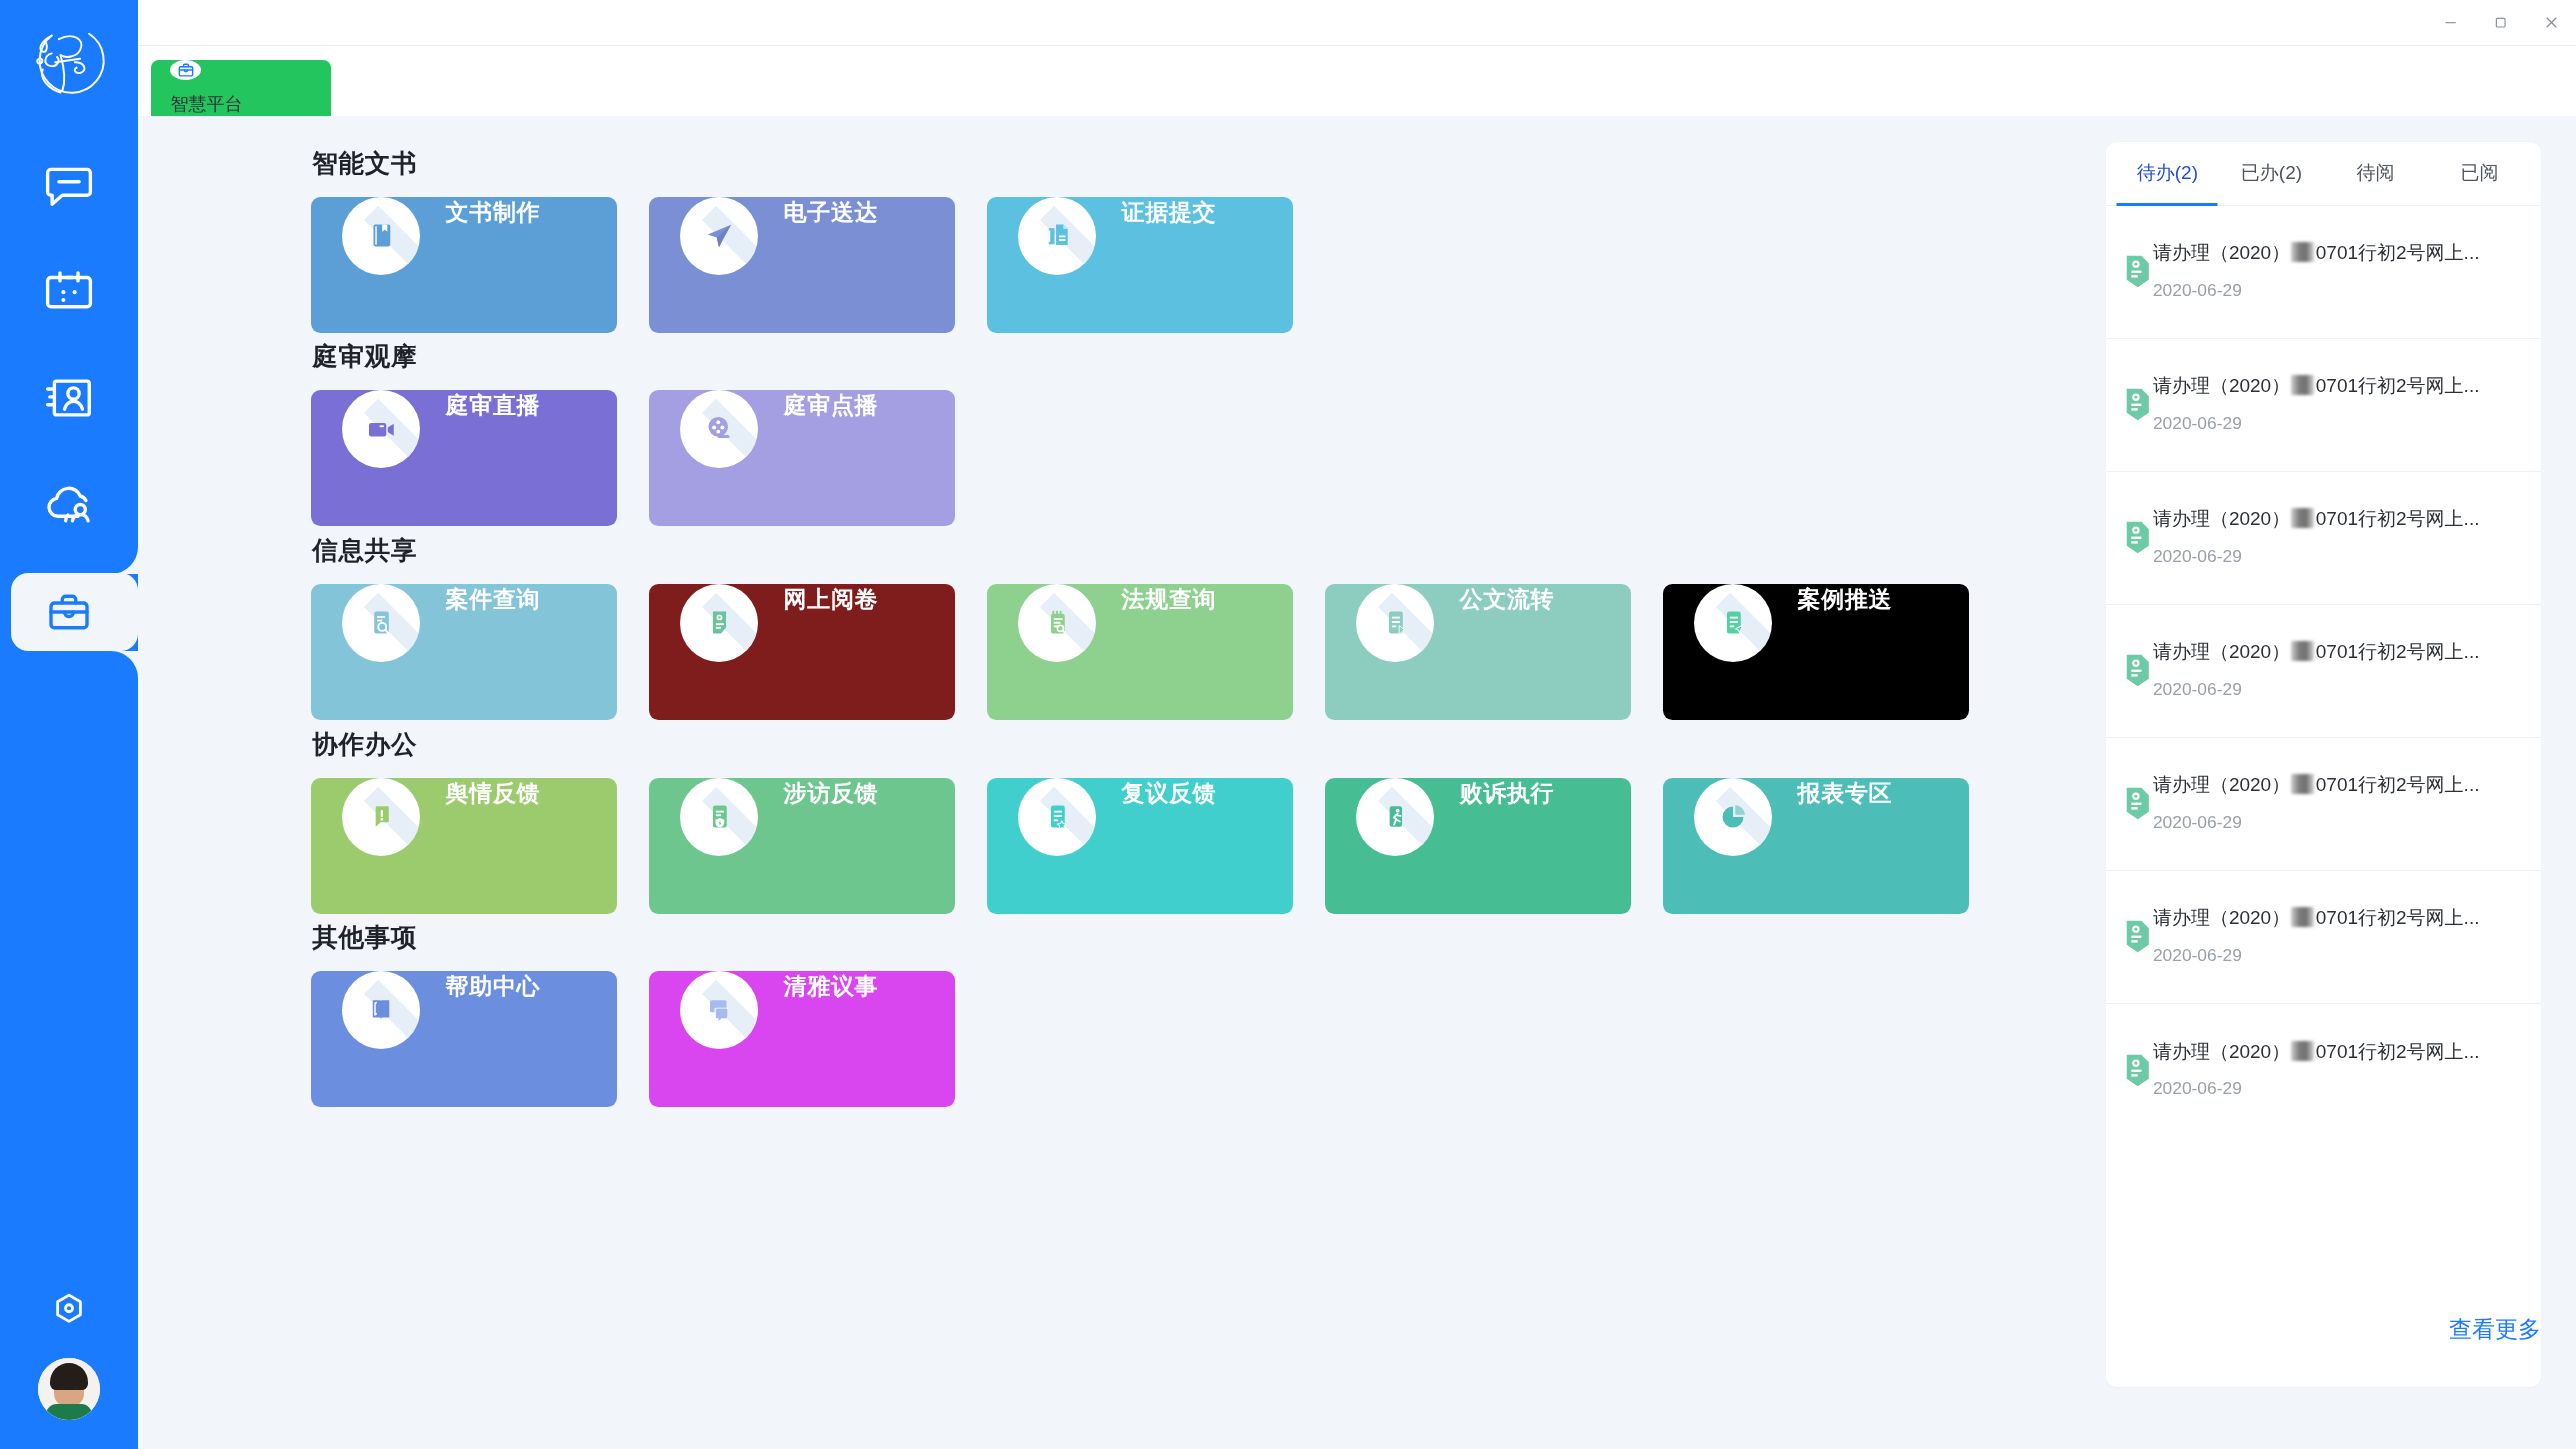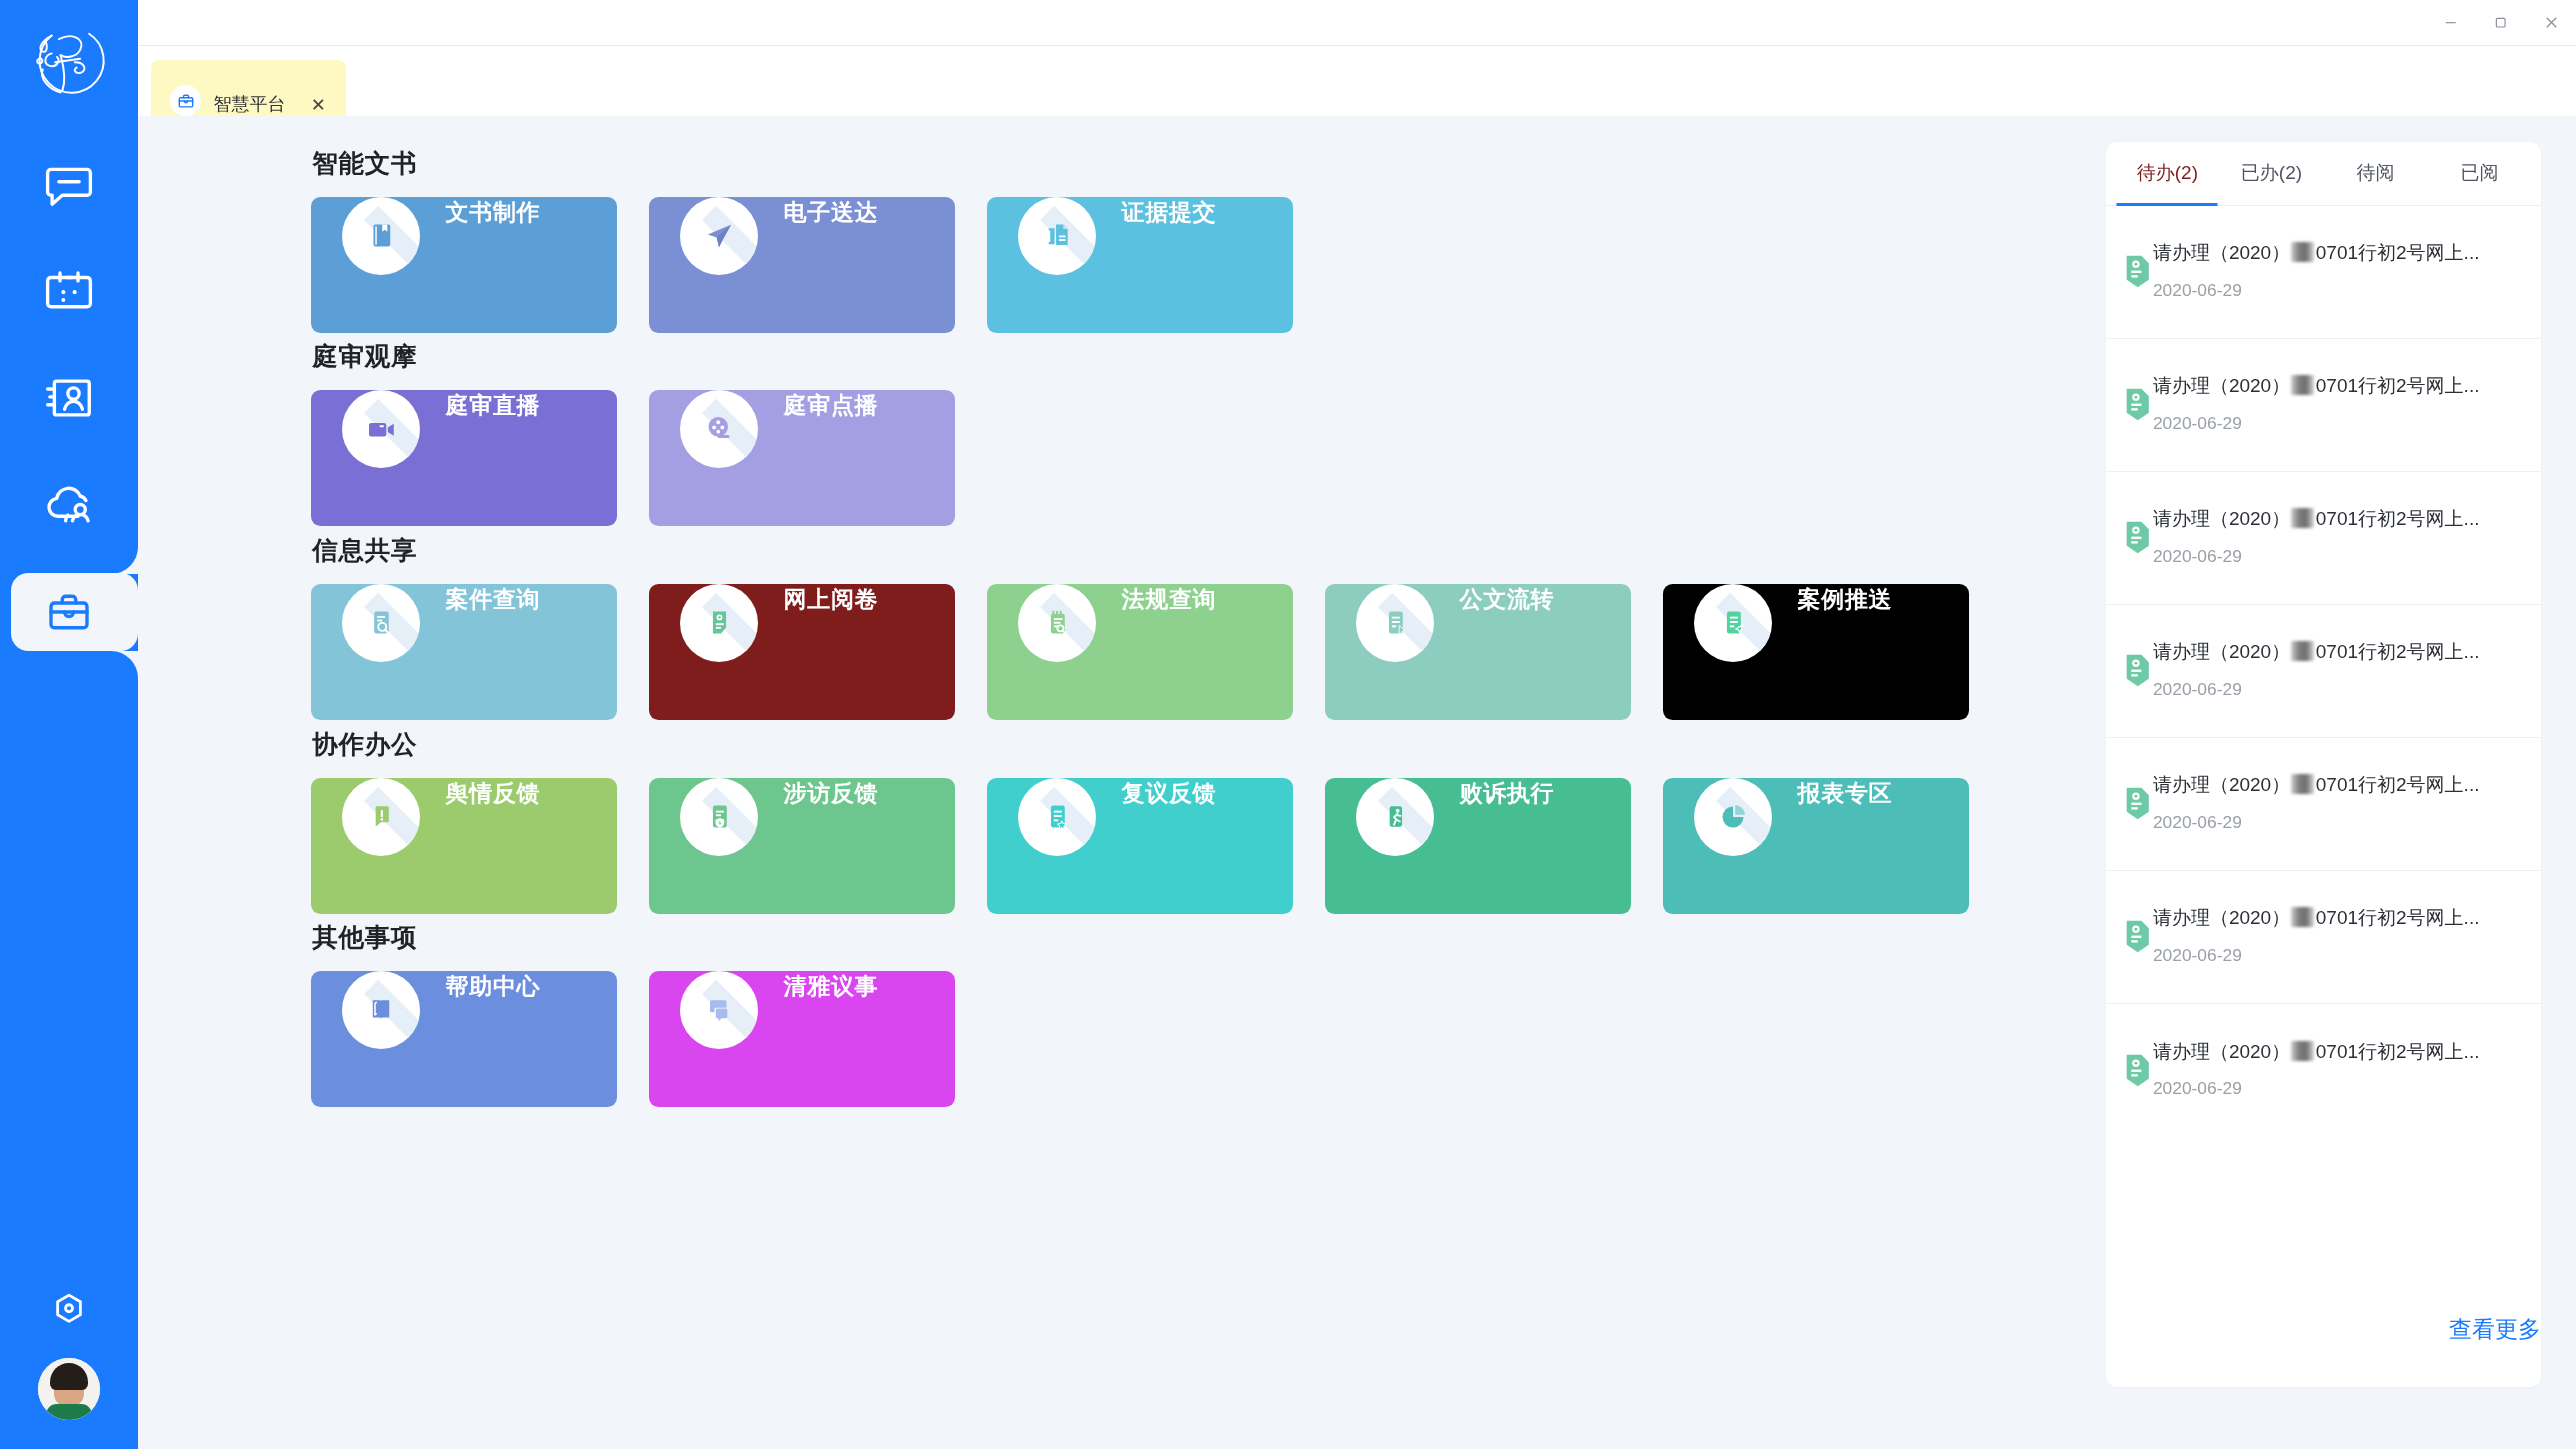--- a/index.html
+++ b/index.html
@@ -90,24 +90,25 @@
   }
   .wctrl svg { display: block; }
 
   
   .tabstrip {
     height: 70px; background: #ffffff; display: flex; align-items: flex-end;
     padding-left: 13.4px;
   }
   .tab {
     height: 56px; min-width: 180px;
-    background: #fef9c3;
+    background: #22c55e;
     border-radius: 8px 8px 0 0;
-    display: flex; align-items: flex-end; gap: 12px;
+    display: flex; align-items: flex-start; gap: 12px;
     padding: 0 16px 0 19px;
+    flex-direction: column;
   }
   .tab-icon {
     width: 31px; height: 31px; border-radius: 50%; background: #ffffff;
     display: flex; align-items: center; justify-content: center;
   }
   .tab-title { font-size: 18px; color: #303133; white-space: nowrap; }
   .tab-close {
     margin-left: 9.4px; width: 23px; height: 23px; color: #43464b;
     display: flex; align-items: center; justify-content: center; font-size: 18px;
   }
@@ -167,21 +168,21 @@
   }
   .panel-tabs {
     height: 64px; display: flex; align-items: center;
     border-bottom: 1.3px solid #ebeef2; position: relative;
     padding: 0 9.4px;
   }
   .ptab {
     flex: 1; text-align: center; font-size: 19px; color: #4e5562;
     position: relative; height: 64px; display: flex; align-items: center; justify-content: center;
   }
-  .ptab.active { color: #7f1d1d; }
+  .ptab.active { color: #1d4ed8; }
   .ptab.active::after {
     content: ""; position: absolute; left: 50%; transform: translateX(-50%);
     bottom: -1.3px; width: 101px; height: 3.4px; background: #1a7bff;
   }
   .panel-list { flex: 1; overflow: hidden; }
   .task {
     height: 133px; padding: 0 23px 0 17.4px;
     display: flex; align-items: center; gap: 0;
     border-bottom: 0.7px solid #eef0f3;
   }

